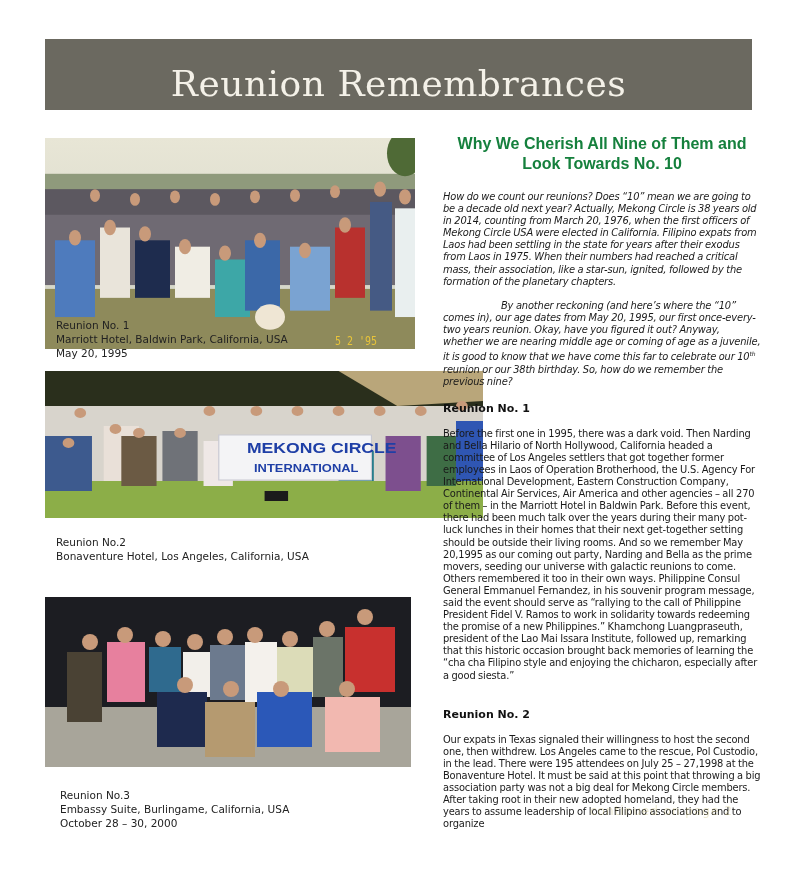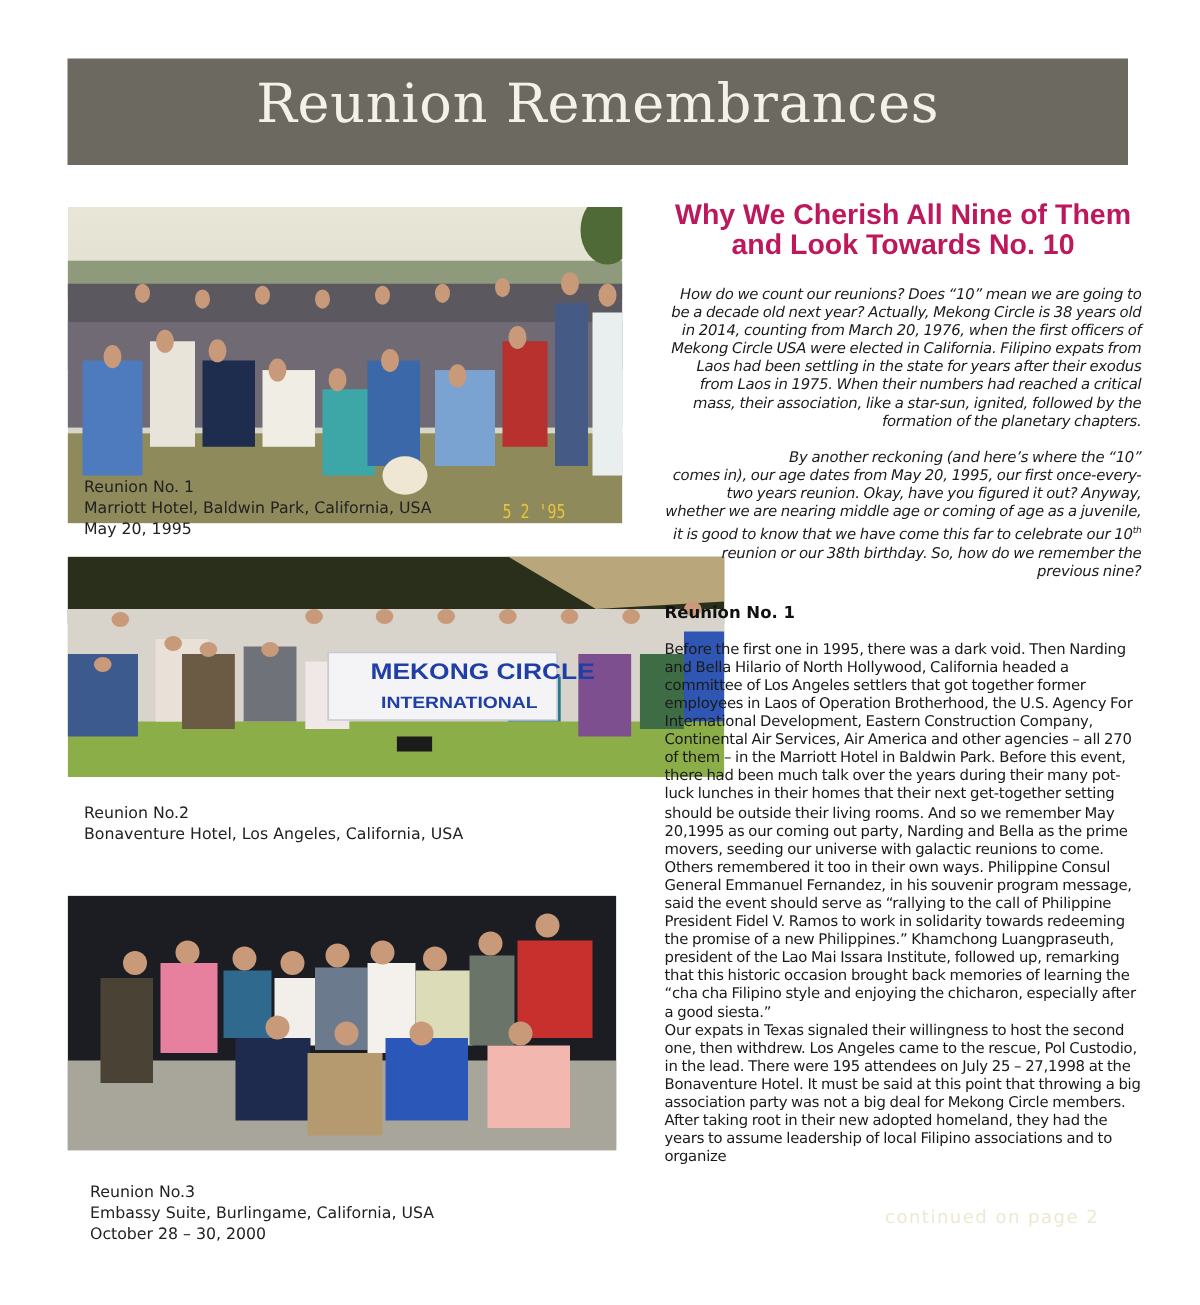--- a/index.html
+++ b/index.html
@@ -14,33 +14,33 @@
     #photo2 { left: 45px; top: 371px; width: 438px; height: 147px; }
     #photo3 { left: 45px; top: 597px; width: 366px; height: 170px; }
 
     .caption { position: absolute; left: 56px; font-family: "DejaVu Sans", sans-serif; font-size: 10.5px; line-height: 14px; color: #222; }
     .caption div { white-space: nowrap; }
     #cap1 { top: 318px; }
     #cap2 { top: 535px; left: 56px; }
     #cap3 { top: 788px; left: 60px; }
 
     .article { position: absolute; left: 443px; top: 134px; width: 318px; }
-    .headline { font-family: "Liberation Sans", sans-serif; font-weight: bold; font-size: 19px; line-height: 20px; text-align: center; color: #be185d; margin: 0 0 17px 0; }
+    .headline { font-family: "Liberation Sans", sans-serif; font-weight: bold; font-size: 16px; line-height: 20px; text-align: center; color: #15803d; margin: 0 0 17px 0; }
     .para { font-family: "DejaVu Sans", sans-serif; font-size: 9.9px; line-height: 12.1px; color: #1a1a1a; margin: 0; word-spacing: -0.4px; letter-spacing: -0.15px; }
-    .para.italic { font-style: italic; text-align: right; }
+    .para.italic { font-style: italic; }
     .para.indent { text-indent: 58px; margin-top: 12px; }
     .section-heading { font-family: "DejaVu Sans", sans-serif; font-weight: bold; font-size: 11px; margin: 14px 0 13px 0; color: #111; }
     .sup { font-size: 6px; vertical-align: super; }
     .watermark { position: absolute; left: 590px; top: 804px; font-size: 12px; color: rgba(200, 190, 120, 0.35); font-family: "DejaVu Sans", sans-serif; letter-spacing: 1px; pointer-events: none; }
   </style>
 </head>
 <body>
 
 <div class="banner">
-  <h1 class="banner-title" style="margin:14px;">Reunion Remembrances</h1>
+  <h1 class="banner-title" style="margin:0;">Reunion Remembrances</h1>
 </div>
 
 <div class="photo" id="photo1" aria-label="Large group photo of Reunion No. 1 attendees outdoors by a lake">
   <svg viewBox="0 0 370 165" preserveAspectRatio="none">
     <defs>
       <linearGradient id="sky1" x1="0" y1="0" x2="0" y2="1">
         <stop offset="0" stop-color="#e8e6d6"></stop>
         <stop offset="1" stop-color="#cfd1c4"></stop>
       </linearGradient>
     </defs>
@@ -181,16 +181,17 @@
 </div>
 
 <div class="article">
   <h2 class="headline">Why We Cherish All Nine of Them and Look Towards No. 10</h2>
   <p class="para italic">How do we count our reunions?  Does “10” mean we are going to be a decade old next year? Actually, Mekong Circle is 38 years old in 2014, counting from March 20, 1976, when the first officers of Mekong Circle USA were elected in California.  Filipino expats from Laos had been settling in the state for years after their exodus from Laos in 1975. When their numbers had reached a critical mass, their association, like a star-sun, ignited, followed by the formation of the planetary chapters.</p>
   <p class="para italic indent"><span>By another reckoning (and here’s where the “10” comes in), our age dates from May 20, 1995, our first once-every-two years reunion. Okay, have you figured it out? Anyway, whether we are nearing middle age or coming of age as a juvenile, it is good to know that we have come this far to celebrate our 10</span><span class="sup">th</span><span> reunion or our 38th birthday. So, how do we remember the previous nine?</span></p>
 
   <div class="section-heading">Reunion No. 1</div>
   <p class="para">Before the first one in 1995, there was a dark void. Then Narding  and Bella Hilario  of North Hollywood,  California headed a committee of Los Angeles settlers that got together former employees in Laos of Operation Brotherhood, the U.S. Agency For International Development, Eastern Construction Company, Continental Air Services, Air America and other agencies – all 270 of them – in the Marriott Hotel in Baldwin Park. Before this event, there had been much talk over the years during their many pot-luck lunches in their homes that their next get-together setting should be outside their living rooms.  And so we remember May 20,1995 as our coming out party, Narding and Bella as the prime movers, seeding our universe with galactic reunions to come. Others remembered it too in their own ways. Philippine  Consul General Emmanuel Fernandez, in his souvenir program message, said the event should serve as  “rallying to the call of Philippine President Fidel V. Ramos to work in solidarity towards redeeming the promise of a new Philippines.”   Khamchong Luangpraseuth, president of the Lao Mai Issara Institute, followed up, remarking that this historic occasion brought back memories of learning the “cha cha Filipino style and enjoying the chicharon, especially  after a good siesta.”</p>
 
+  <div class="section-heading" style="margin-top:26px;">Reunion No. 2</div>
   <p class="para">Our expats in Texas signaled their willingness to host the second one, then withdrew. Los Angeles came to the rescue, Pol Custodio, in the lead.  There were 195 attendees on July 25 – 27,1998 at the Bonaventure  Hotel.  It  must be said at this point that throwing a big association party was not a big deal for Mekong Circle members. After taking root in their new adopted homeland, they had the years to assume leadership of local Filipino associations and to organize</p>
 </div>
 
 <div class="watermark">continued on page 2</div>
 
 </body></html>

